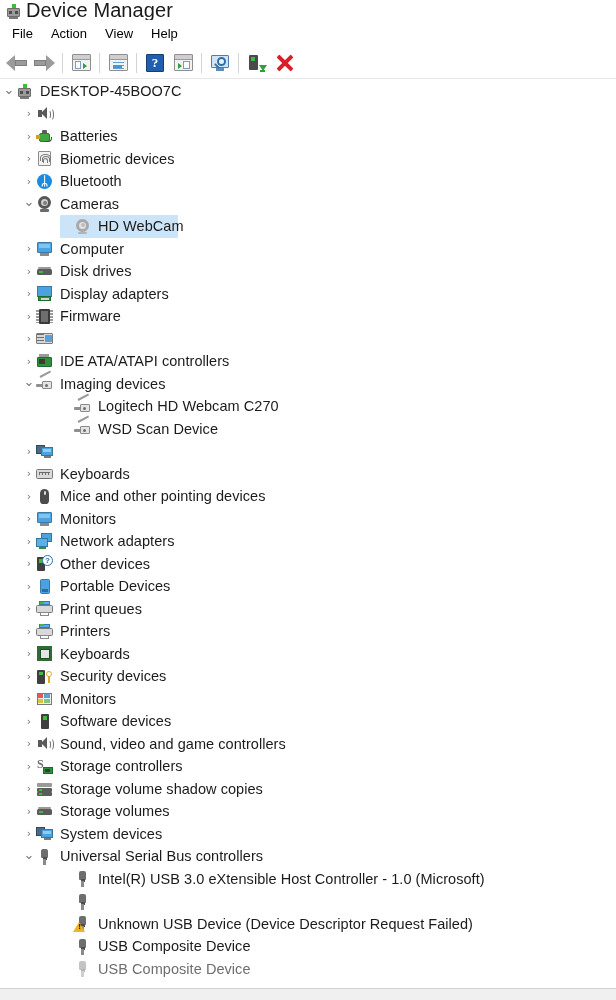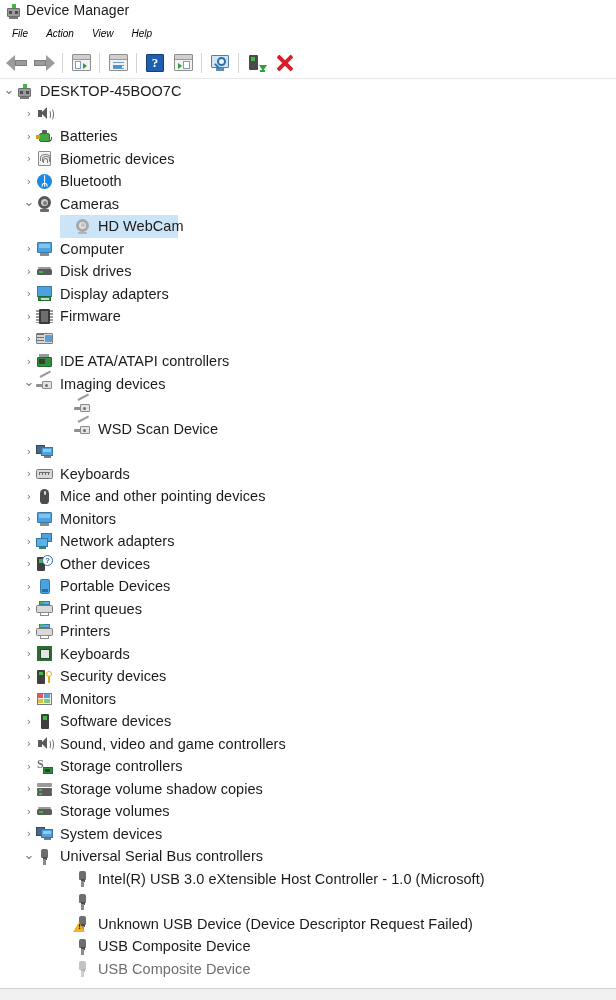--- a/index.html
+++ b/index.html
@@ -19,37 +19,37 @@
   .titlebar {
     position: absolute; left: 0; top: 0;
     width: 616px; height: 18px;
     background: #ffffff;
     display: flex; align-items: flex-end;
     padding-left: 5px;
     box-sizing: border-box;
   }
   .title-icon { width: 14px; height: 14px; position: relative; margin-right: 7px; margin-bottom: 1px; }
   .title-text {
-    font-size: 14px; color: #1a1a1a; line-height: 16px;
+    font-size: 20px; color: #1a1a1a; line-height: 16px;
     letter-spacing: 0.1px;
   }
 
   
   .menubar {
     position: absolute; left: 0; top: 20px;
     width: 616px; height: 26px;
     background: #ffffff;
     display: flex; align-items: center;
     padding-left: 3px;
     box-sizing: border-box;
   }
   .menu-item {
-    font-size: 10px; color: #000000;
+    font-size: 13px; color: #000000;
     padding: 3px 9px 3px 9px;
-    cursor: default; line-height: 17px; font-style: italic;
+    cursor: default; line-height: 17px;
   }
 
   
   .toolbar {
     position: absolute; left: 0; top: 47px;
     width: 616px; height: 32px;
     background: #ffffff;
     display: flex; align-items: center;
     padding-left: 2px;
     box-sizing: border-box;
@@ -927,20 +927,21 @@
       <div class="row lvl2">
         <div class="content">
           <span class="chev empty"></span>
           <span class="row-icon">
             <span class="ic ic-imaging">
               <span class="arm"></span>
               <span class="bar"></span>
               <span class="box"></span>
             </span>
           </span>
+          <span class="row-label">Logitech HD Webcam C270</span>
         </div>
       </div>
       <div class="row lvl2">
         <div class="content">
           <span class="chev empty"></span>
           <span class="row-icon">
             <span class="ic ic-imaging">
               <span class="arm"></span>
               <span class="bar"></span>
               <span class="box"></span>

